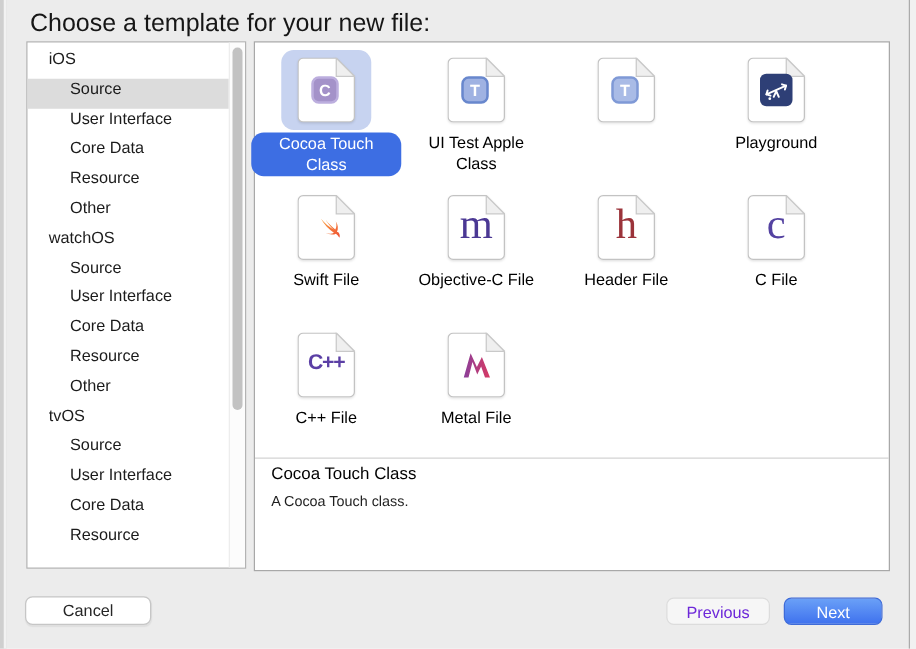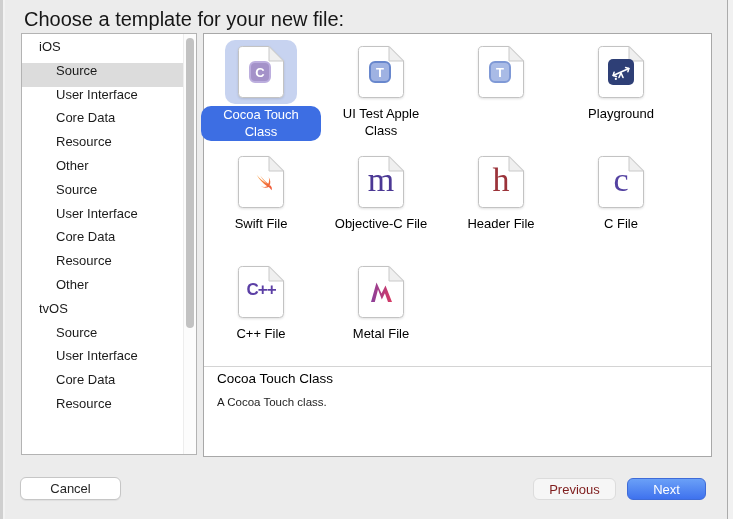--- a/index.html
+++ b/index.html
@@ -50,21 +50,21 @@
   .divider{position:absolute;left:0;right:0;top:332px;height:1px;background:#d4d4d4;}
   .desc{position:absolute;left:13px;top:337px;right:10px;}
   .desc-title{font-size:13.5px;color:#000;}
   .desc-text{margin-top:10px;font-size:11.5px;color:#1e1e1e;}
 
   
   .btn{position:absolute;box-sizing:border-box;border-radius:6px;font-size:13px;
     display:flex;align-items:center;justify-content:center;cursor:default;}
   .btn-cancel{left:20px;top:477px;width:101px;height:23px;background:#ffffff;border:1px solid #c6c6c6;
     color:#262626;box-shadow:0 1px 1px rgba(0,0,0,0.06);}
-  .btn-prev{left:533px;top:478px;width:83px;height:22px;background:#f6f6f6;border:1px solid #dcdcdc;color:#7f1d1d;}
+  .btn-prev{left:533px;top:478px;width:83px;height:22px;background:#f6f6f6;border:1px solid #dcdcdc;color:#6d28d9;}
   .btn-next{left:627px;top:478px;width:79px;height:22px;background:linear-gradient(#6aa0f7,#3f72ee);
     border:1px solid #3e6bd8;color:#ffffff;}
 </style>
 </head>
 <body>
 
 <div class="edge-left"></div>
 <div class="edge-right"></div>
 
 <div class="dlg-title">Choose a template for your new file:</div>
@@ -81,20 +81,23 @@
         <span>User Interface</span>
       </div>
       <div class="sb-row sb-item">
         <span>Core Data</span>
       </div>
       <div class="sb-row sb-item">
         <span>Resource</span>
       </div>
       <div class="sb-row sb-item">
         <span>Other</span>
+      </div>
+      <div class="sb-row sb-header">
+        <span>watchOS</span>
       </div>
       <div class="sb-row sb-item">
         <span>Source</span>
       </div>
       <div class="sb-row sb-item">
         <span>User Interface</span>
       </div>
       <div class="sb-row sb-item">
         <span>Core Data</span>
       </div>

